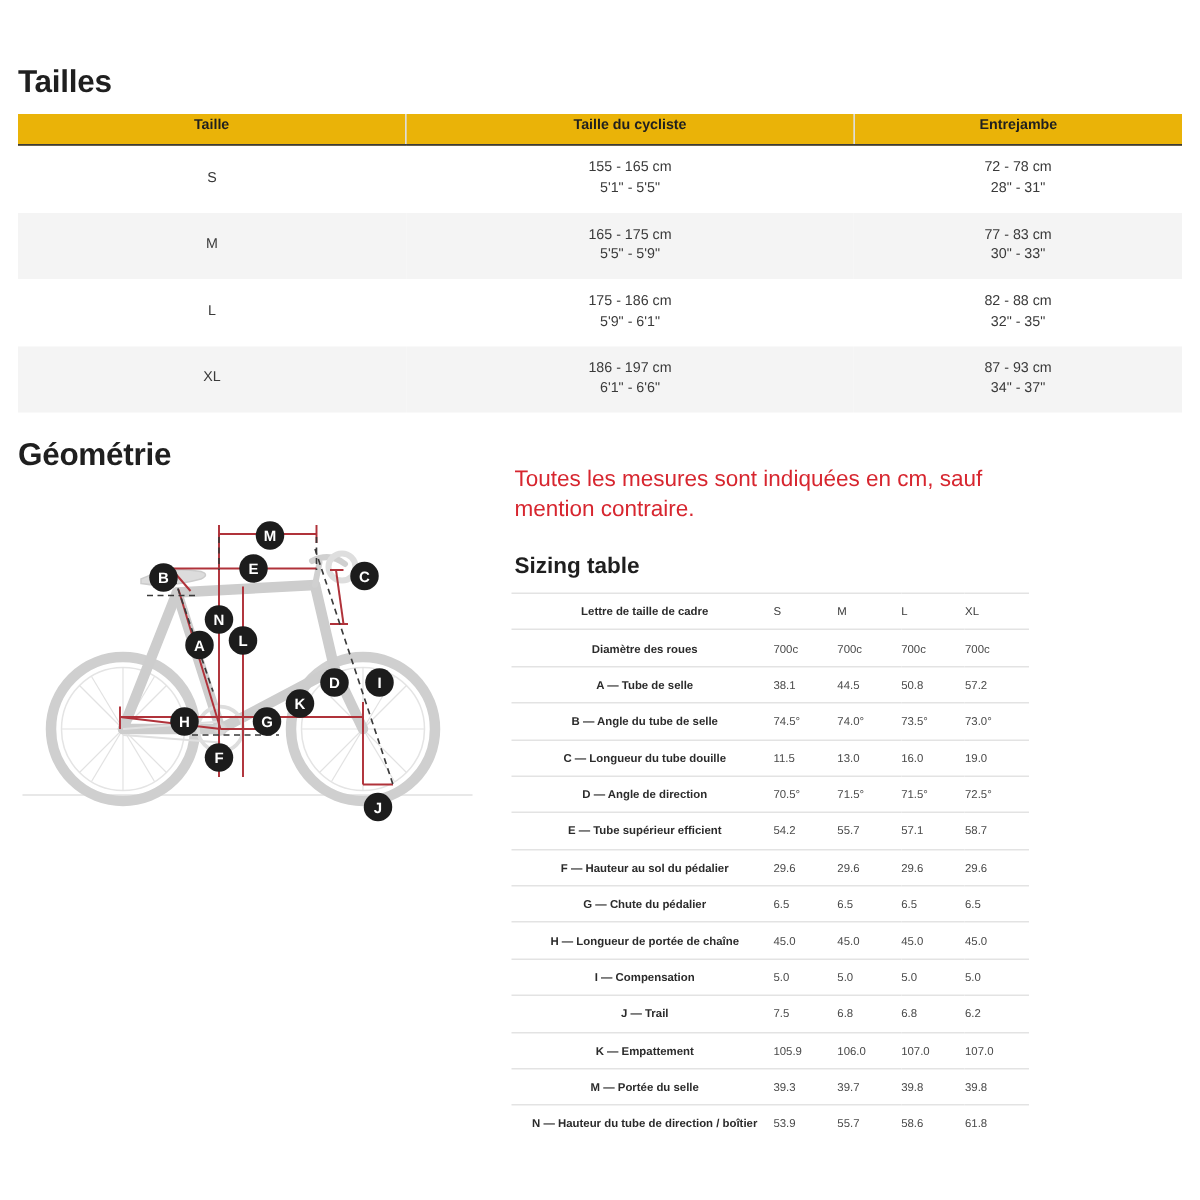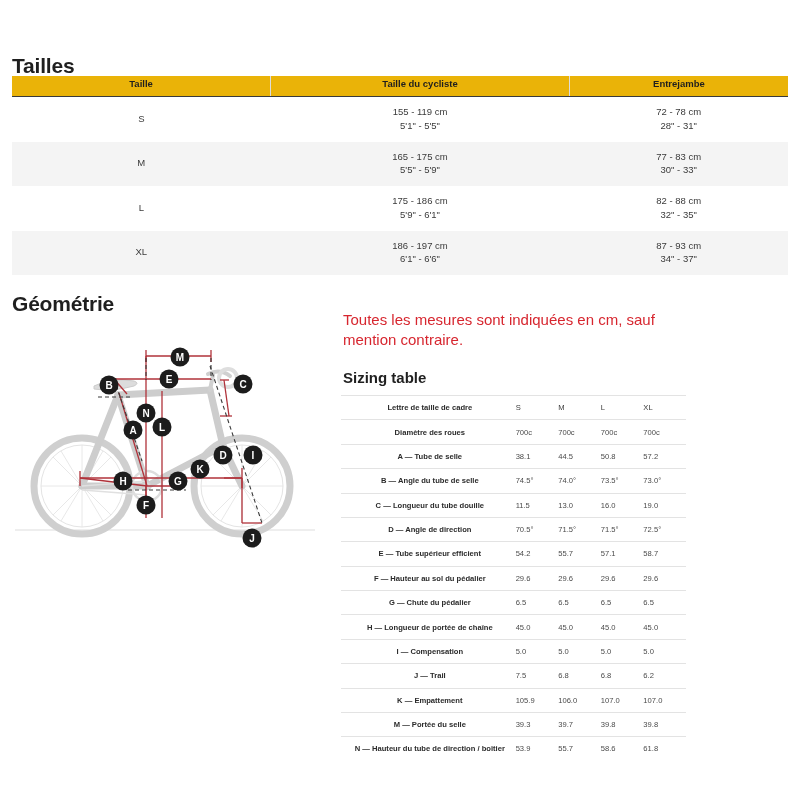--- a/index.html
+++ b/index.html
@@ -18,21 +18,21 @@
   }
 
   
   .section-title {
     font-size: 21px;
     font-weight: bold;
     color: #1f1f1f;
     letter-spacing: -0.2px;
     margin: 0;
   }
-  #tailles-title { position: absolute; left: 12px; top: 54px; }
+  #tailles-title { position: absolute; left: 12px; top: 43px; }
   #geometrie-title { position: absolute; left: 12px; top: 292px; }
 
   
   #sizes-table-wrap {
     position: absolute;
     left: 12px;
     top: 76px;
     width: 776px;
   }
   table.sizes {
@@ -153,21 +153,21 @@
       <tr>
         <th class="col-size">Taille</th>
         <th class="col-rider col-sep">Taille du cycliste</th>
         <th class="col-inseam col-sep">Entrejambe</th>
       </tr>
     </thead>
     <tbody>
       <tr>
         <td>S</td>
         <td>
-          <span class="sub">155 - 119 cm</span>
+          <span class="sub">155 - 165 cm</span>
           <span class="sub">5'1" - 5'5"</span>
         </td>
         <td>
           <span class="sub">72 - 78 cm</span>
           <span class="sub">28" - 31"</span>
         </td>
       </tr>
       <tr class="alt">
         <td>M</td>
         <td>

